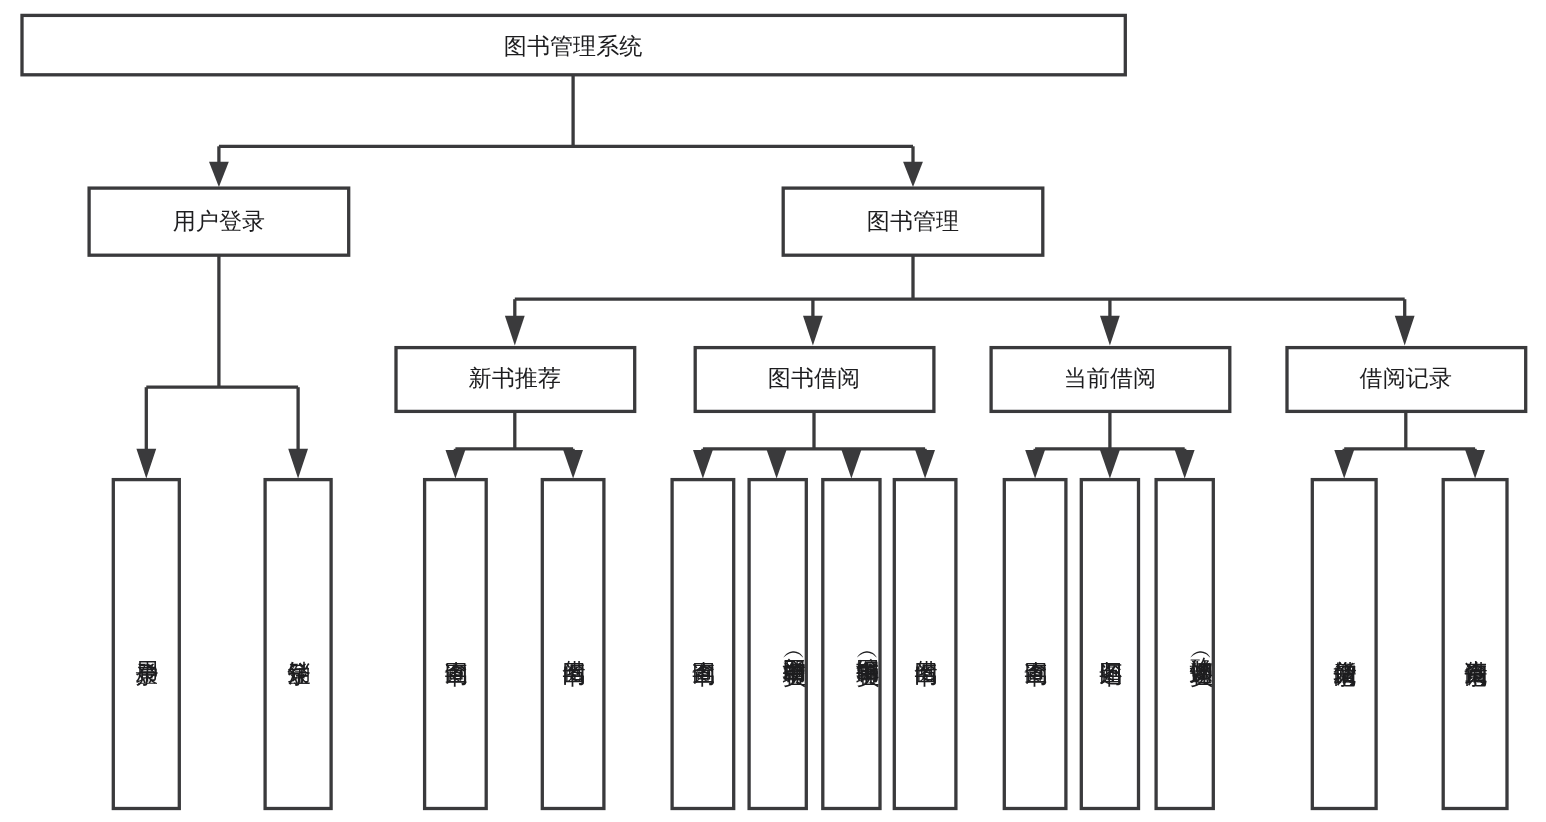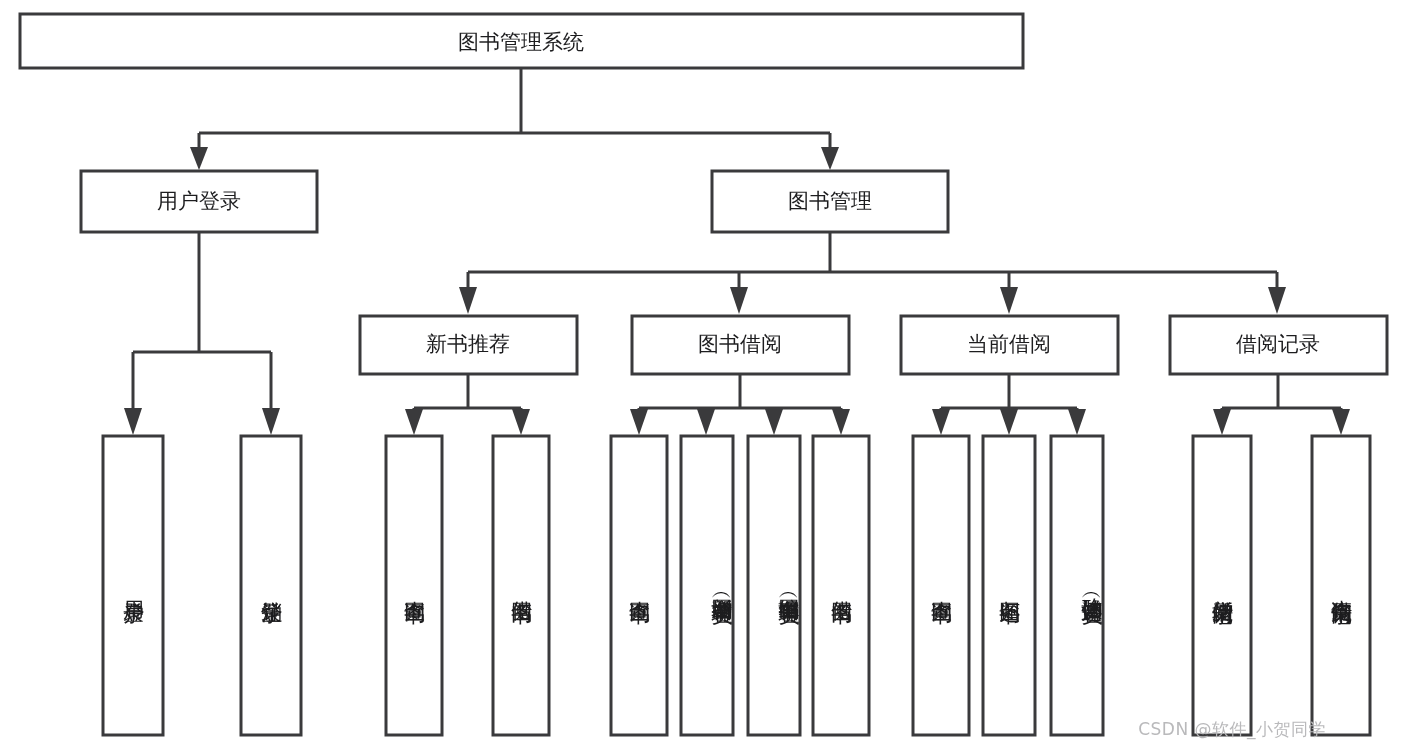--- a/index.html
+++ b/index.html
@@ -215,15 +215,14 @@
   <div class="leaf-label" style="left:748px; top:440px; width:52px; height:291px; align-items:flex-start; justify-content:center; display:flex;">编辑图书（管理员）</div>
   <div class="leaf-label" style="left:813px; top:436px; width:56px; height:299px; align-items:center; justify-content:center; display:flex;">借阅图书</div>
 
   <div class="leaf-label" style="left:913px; top:436px; width:56px; height:299px; align-items:center; justify-content:center; display:flex;">查询图书</div>
   <div class="leaf-label" style="left:983px; top:436px; width:52px; height:299px; align-items:center; justify-content:center; display:flex;">归还图书</div>
   <div class="leaf-label" style="left:1051px; top:440px; width:52px; height:291px; align-items:flex-start; justify-content:center; display:flex;">确认归还（管理员）</div>
 
   <div class="leaf-label" style="left:1193px; top:436px; width:58px; height:299px; align-items:center; justify-content:center; display:flex;">新增借阅记录</div>
   <div class="leaf-label" style="left:1312px; top:436px; width:58px; height:299px; align-items:center; justify-content:center; display:flex;">查询借阅记录</div>
 
-  <div class="watermark">CSDN @软件_小贺同学</div>
 
 </div>
 
 </body></html>

